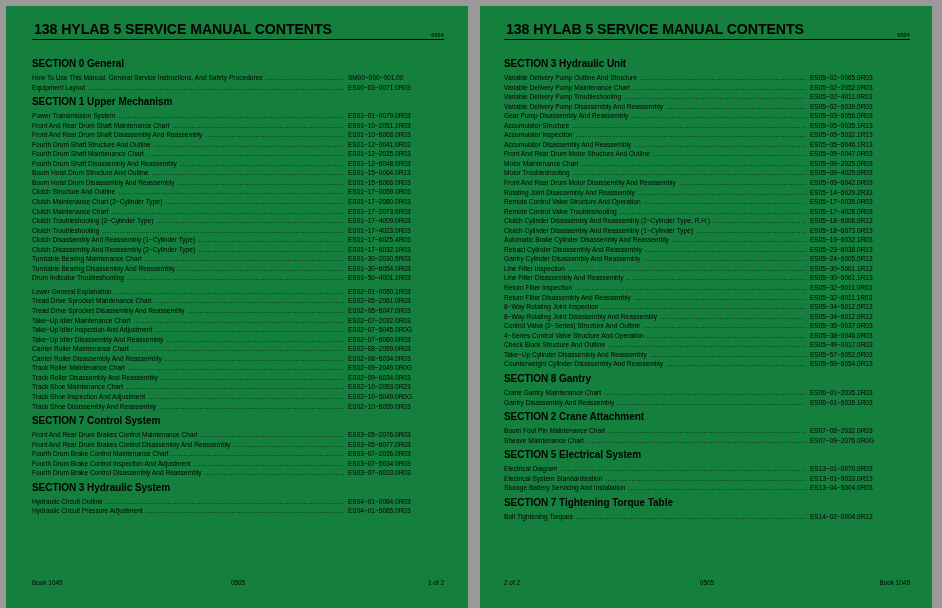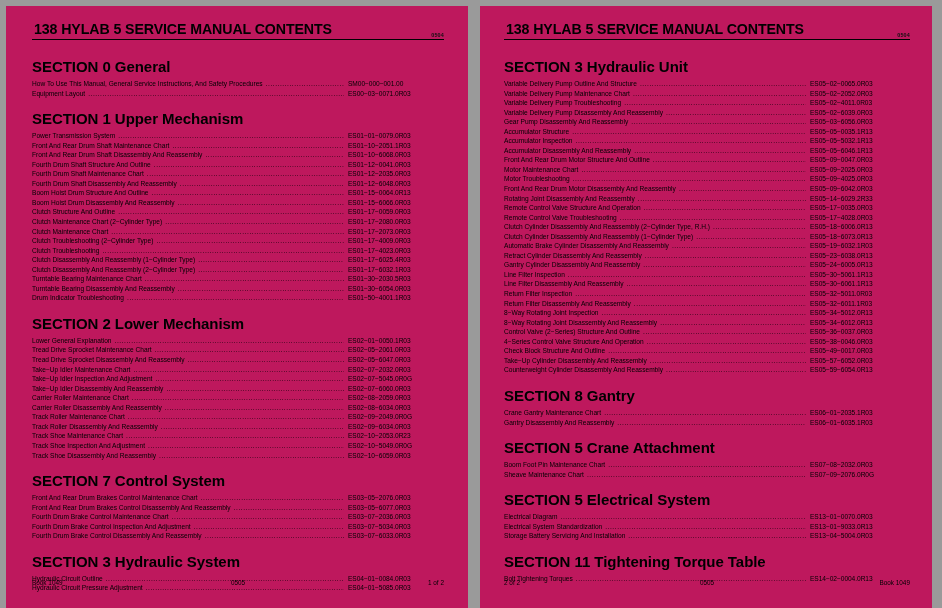--- a/index.html
+++ b/index.html
@@ -14,21 +14,21 @@
     overflow: hidden;
     position: relative;
   }
   .spread {
     position: absolute;
     inset: 0;
     display: flex;
     align-items: stretch;
   }
   .page {
-    background: #be185d;
+    background: #15803d;
     position: relative;
     box-sizing: border-box;
     overflow: hidden;
   }
   .page-left {
     width: 462px;
     margin-left: 6px;
     margin-top: 6px;
     margin-bottom: 0;
     padding: 14px 24px 0 26px;
@@ -72,28 +72,28 @@
   .header-rule {
     border-bottom: 1.6px solid #000;
     margin-top: 1px;
   }
 
   
   .toc {
     margin-top: 16px;
   }
   .section-heading {
-    font-size: 15px;
+    font-size: 10px;
     font-weight: bold;
     color: #000;
     margin: 0 0 4px 0;
     letter-spacing: -0.05px;
   }
   .section-block + .section-block {
-    margin-top: 12px;
+    margin-top: 4px;
   }
   .entry {
     display: flex;
     align-items: baseline;
     font-size: 6.6px;
     line-height: 9.55px;
     color: #000;
     white-space: nowrap;
   }
   .entry-title {
@@ -247,21 +247,20 @@
               <span class="entry-leader">........................................................................................................................................................................................................</span>
               <span class="entry-code">ES01−30−6054.0R03</span>
             </div>
             <div class="entry">
               <span class="entry-title">Drum Indicator Troubleshooting</span>
               <span class="entry-leader">........................................................................................................................................................................................................</span>
               <span class="entry-code">ES01−50−4001.1R03</span>
             </div>
           </div>
           <div class="section-block">
-            <div class="section-heading">SECTION 2 Lower Mechanism</div>
             <div class="entry">
               <span class="entry-title">Lower General Explanation</span>
               <span class="entry-leader">........................................................................................................................................................................................................</span>
               <span class="entry-code">ES02−01−0050.1R03</span>
             </div>
             <div class="entry">
               <span class="entry-title">Tread Drive Sprocket Maintenance Chart</span>
               <span class="entry-leader">........................................................................................................................................................................................................</span>
               <span class="entry-code">ES02−05−2061.0R03</span>
             </div>
@@ -546,21 +545,21 @@
               <span class="entry-leader">........................................................................................................................................................................................................</span>
               <span class="entry-code">ES06−01−2035.1R03</span>
             </div>
             <div class="entry">
               <span class="entry-title">Gantry Disassembly And Reassembly</span>
               <span class="entry-leader">........................................................................................................................................................................................................</span>
               <span class="entry-code">ES06−01−6035.1R03</span>
             </div>
           </div>
           <div class="section-block">
-            <div class="section-heading">SECTION 5 Crane Attachment</div>
+            <div class="section-heading">SECTION 2 Crane Attachment</div>
             <div class="entry">
               <span class="entry-title">Boom Foot Pin Maintenance Chart</span>
               <span class="entry-leader">........................................................................................................................................................................................................</span>
               <span class="entry-code">ES07−08−2032.0R03</span>
             </div>
             <div class="entry">
               <span class="entry-title">Sheave Maintenance Chart</span>
               <span class="entry-leader">........................................................................................................................................................................................................</span>
               <span class="entry-code">ES07−09−2076.0R0G</span>
             </div>
@@ -577,21 +576,21 @@
               <span class="entry-leader">........................................................................................................................................................................................................</span>
               <span class="entry-code">ES13−01−9033.0R13</span>
             </div>
             <div class="entry">
               <span class="entry-title">Storage Battery Servicing And Installation</span>
               <span class="entry-leader">........................................................................................................................................................................................................</span>
               <span class="entry-code">ES13−04−5004.0R03</span>
             </div>
           </div>
           <div class="section-block">
-            <div class="section-heading">SECTION 11 Tightening Torque Table</div>
+            <div class="section-heading">SECTION 7 Tightening Torque Table</div>
             <div class="entry">
               <span class="entry-title">Bolt Tightening Torques</span>
               <span class="entry-leader">........................................................................................................................................................................................................</span>
               <span class="entry-code">ES14−02−0004.0R13</span>
             </div>
           </div>
         </div>
       <div class="doc-footer">
         <div class="foot-cell foot-left">2 of 2</div>
         <div class="foot-cell foot-center">0505</div>

